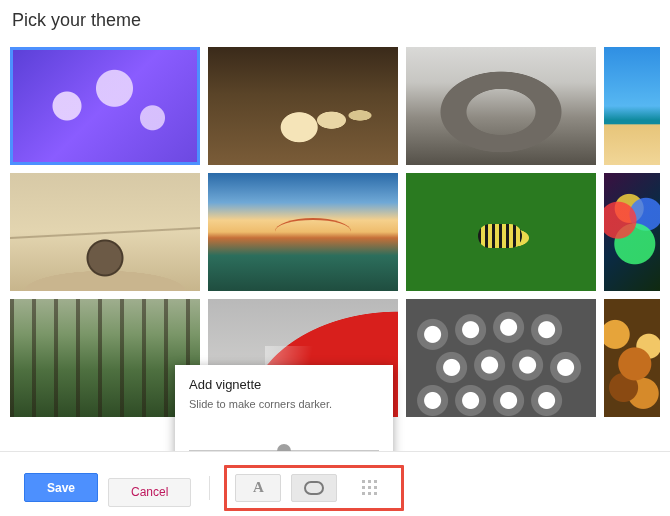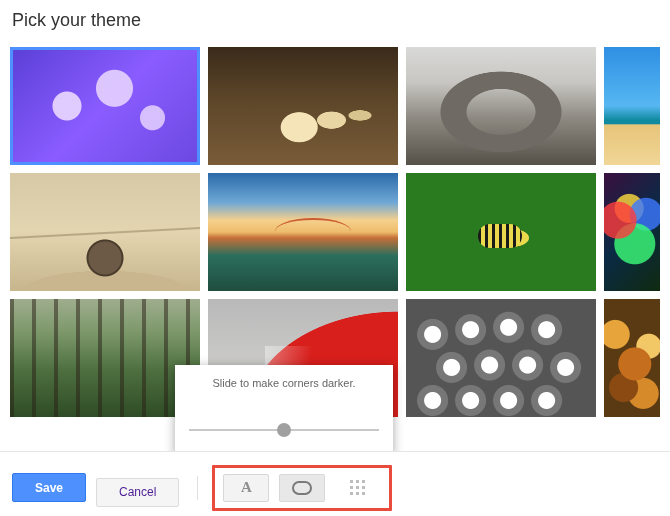--- a/index.html
+++ b/index.html
@@ -155,21 +155,21 @@
     position: absolute;
     left: 175px;
     top: 322px;
     width: 218px;
     background: #fff;
     box-shadow: 0 2px 10px rgba(0,0,0,0.35);
     padding: 12px 14px 18px 14px;
     z-index: 20;
   }
   .popover .ptitle { font-size: 13px; color:#222; margin-bottom: 6px; font-weight: 400;}
-  .popover .pdesc { font-size: 11px; color:#666; margin-bottom: 34px; text-align: center; }
+  .popover .pdesc { font-size: 11px; color:#666; margin-bottom: 34px; }
   .popover .slider {
     position: relative; height: 14px;
   }
   .popover .track {
     position:absolute; left:0; right:0; top:6px; height:2px; background:#c8c8c8;
   }
   .popover .handle {
     position:absolute; top:0; width:14px; height:14px;
     background:#a0a0a0; border-radius:50%;
   }
@@ -182,24 +182,24 @@
     display:flex; align-items:center; gap:10px;
   }
   .btn {
     height: 29px; padding: 0 22px;
     font-size: 12px; font-weight: bold;
     border-radius: 2px; cursor:pointer;
     display:inline-flex; align-items:center; justify-content:center;
     border:1px solid transparent;
   }
   .btn-primary {
-    background:#4d90fe; color:#fff; border-color:#3079ed;
+    background:#4d90fe; color:#fff; border-color:#3079ed;margin-left:12px;
   }
   .btn-default {
-    background:#f5f5f5; color:#4c1d95; border-color:#dcdcdc; font-weight:normal;margin-top:9px;
+    background:#f5f5f5; color:#be185d; border-color:#dcdcdc; font-weight:normal;margin-top:9px;
   }
   .vsep {
     width:1px; height:24px; background:#e0e0e0; margin: 0 4px 0 8px;
   }
   .tool-group {
     display:flex; gap:10px; align-items:center;
     border: 3px solid #e94b3c;
     padding: 6px 8px;
     border-radius:1px;
   }
@@ -247,20 +247,21 @@
     <div class="thumb t-bokeh partial"></div>
   </div>
   <div class="row">
     <div class="thumb t-forest"></div>
     <div class="thumb t-redcar"></div>
     <div class="thumb t-tubes"></div>
     <div class="thumb t-leaves partial"></div>
   </div>
 
   <div class="popover">
+    <div class="ptitle">Add vignette</div>
     <div class="pdesc">Slide to make corners darker.</div>
     <div class="slider">
       <div class="track"></div>
       <div class="handle" id="slider-handle" style="left: calc(50% - 7px);"></div>
     </div>
 
   </div>
 </div>
 
 <div class="footer">

